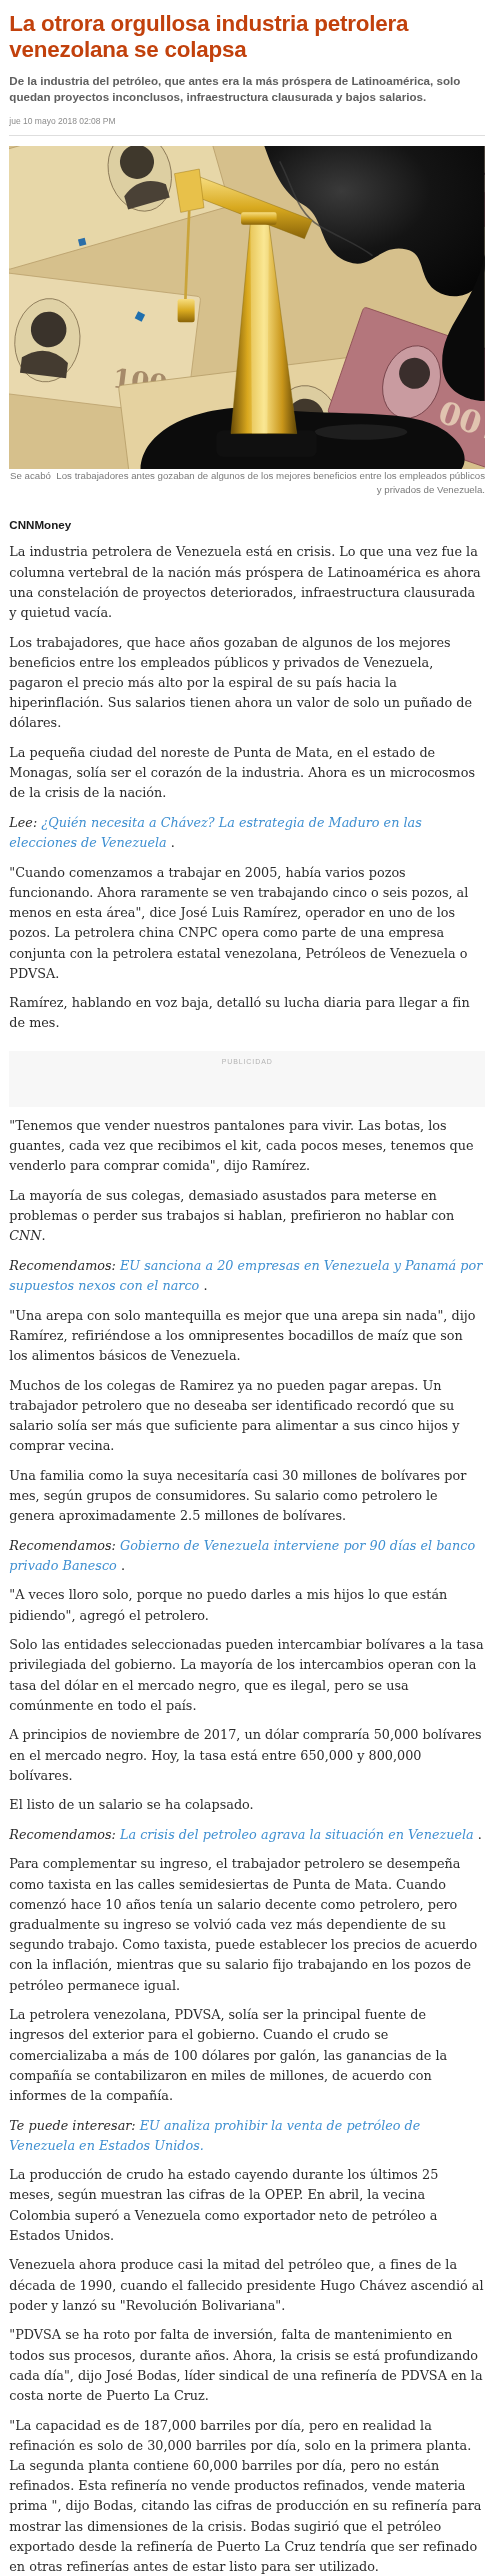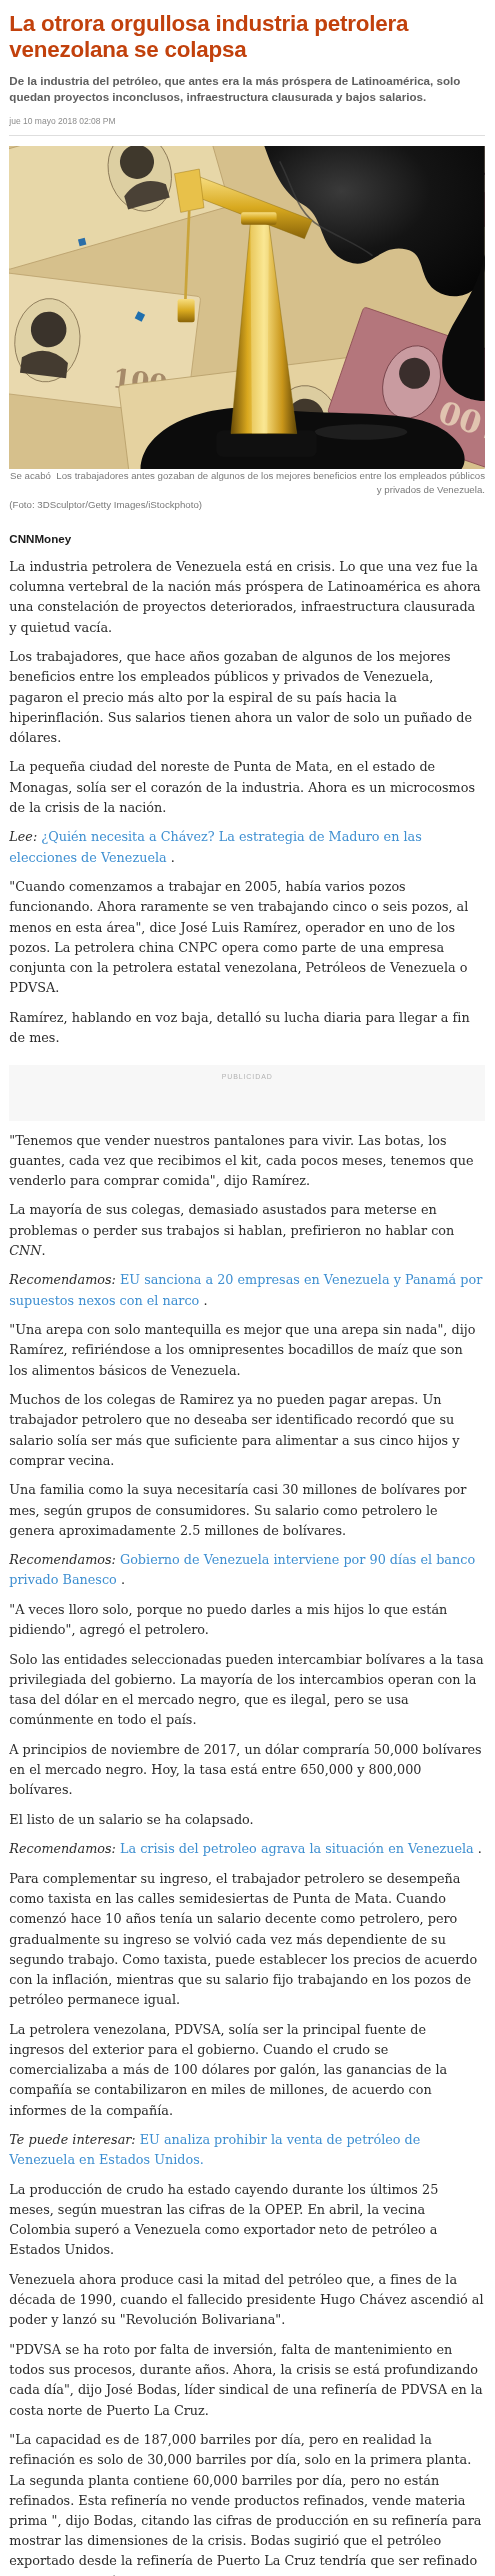--- a/index.html
+++ b/index.html
@@ -10,21 +10,21 @@
   .date{font-size:8.5px;color:#8c8c8c;margin:0 0 9.3px 0;}
   .rule{border:none;border-top:0.8px solid #dedede;margin:0 0 9.3px 0;}
   .hero{margin:0 0 7px 0;}
   .hero svg{display:block;width:100%;height:323px;}
   .caption{font-size:9.7px;color:#7a7a7a;line-height:1.5;text-align:right;}
   .credit{font-size:9.7px;color:#7a7a7a;line-height:1.5;}
   .byline{font-size:11.6px;font-weight:bold;color:#1a1a1a;margin:20px 0 0 0;}
   .article-body .body-p{font-family:"DejaVu Serif","Liberation Serif",serif;font-size:12.8px;line-height:1.58;color:#2b2b2b;margin:9.3px 0 0 0;}
   .article-body .body-p:first-child{margin-top:11.6px;}
   .seg-italic{font-style:italic;}
-  .inline-link{color:var(--link-blue,#3e8fd1);text-decoration:none;cursor:pointer;}
+  .inline-link{color:var(--link-blue,#3e8fd1);font-style:italic;text-decoration:none;cursor:pointer;}
   .ad-box{background:#f7f7f7;height:56px;margin:17px 0 0 0;text-align:center;padding-top:7.7px;box-sizing:border-box;}
   .ad-label{font-size:7px;color:#b3b3b3;letter-spacing:0.9px;font-family:"Liberation Sans",sans-serif;}
 </style>
 </head>
 <body>
 
 <div class="page">
   <div class="container">
 
     <h1 class="headline">La otrora orgullosa industria petrolera venezolana se colapsa</h1>
@@ -112,21 +112,20 @@
             <polygon points="232,62 246,40 392,96 382,120" fill="url(#goldBeam)" stroke="#8a6a10" stroke-width="0.6"></polygon>
             <polygon points="214,36 246,30 252,80 222,86" fill="#e8c14a" stroke="#9a7410" stroke-width="0.6"></polygon>
             <rect x="300" y="86" width="46" height="16" rx="3" fill="url(#goldBeam)"></rect>
             <line x1="233" y1="84" x2="228" y2="200" stroke="#caa43a" stroke-width="3.5"></line>
             <rect x="218" y="198" width="22" height="30" rx="3" fill="url(#goldBeam)"></rect>
           </g>
         </svg>
       </div>
       <figcaption>
         <div class="caption">Se acabó&nbsp; Los trabajadores antes gozaban de algunos de los mejores beneficios entre los empleados públicos y privados de Venezuela.</div>
-        <div class="credit">(Foto: 3DSculptor/Getty Images/iStockphoto)</div>
       </figcaption>
     </figure>
 
     <div class="byline">CNNMoney</div>
 
     <div class="article-body">
         <p class="body-p"><span class="seg-plain">La industria petrolera de Venezuela está en crisis. Lo que una vez fue la columna vertebral de la nación más próspera de Latinoamérica es ahora una constelación de proyectos deteriorados, infraestructura clausurada y quietud vacía.</span></p>
         <p class="body-p"><span class="seg-plain">Los trabajadores, que hace años gozaban de algunos de los mejores beneficios entre los empleados públicos y privados de Venezuela, pagaron el precio más alto por la espiral de su país hacia la hiperinflación. Sus salarios tienen ahora un valor de solo un puñado de dólares.</span></p>
         <p class="body-p"><span class="seg-plain">La pequeña ciudad del noreste de Punta de Mata, en el estado de Monagas, solía ser el corazón de la industria. Ahora es un microcosmos de la crisis de la nación.</span></p>
         <p class="body-p"><span class="seg-italic">Lee: </span><a href="#" class="inline-link">¿Quién necesita a Chávez? La estrategia de Maduro en las elecciones de Venezuela</a><span class="seg-plain"> .</span></p>

